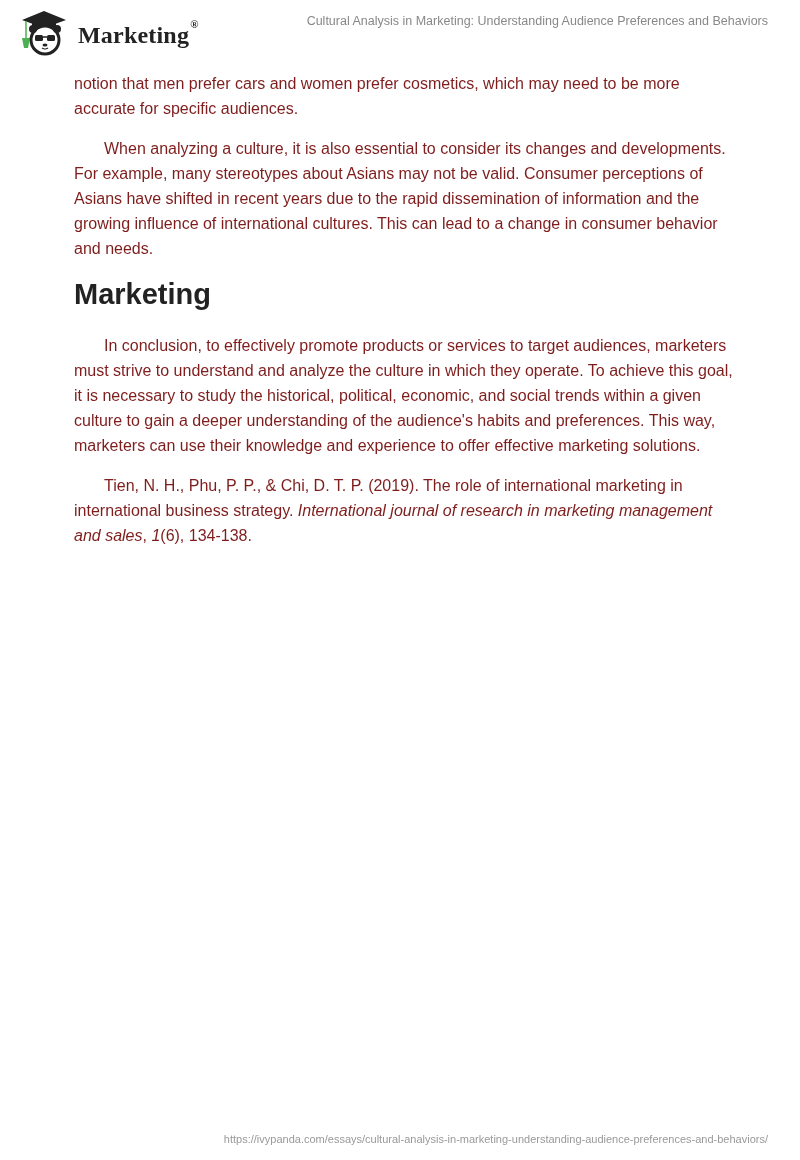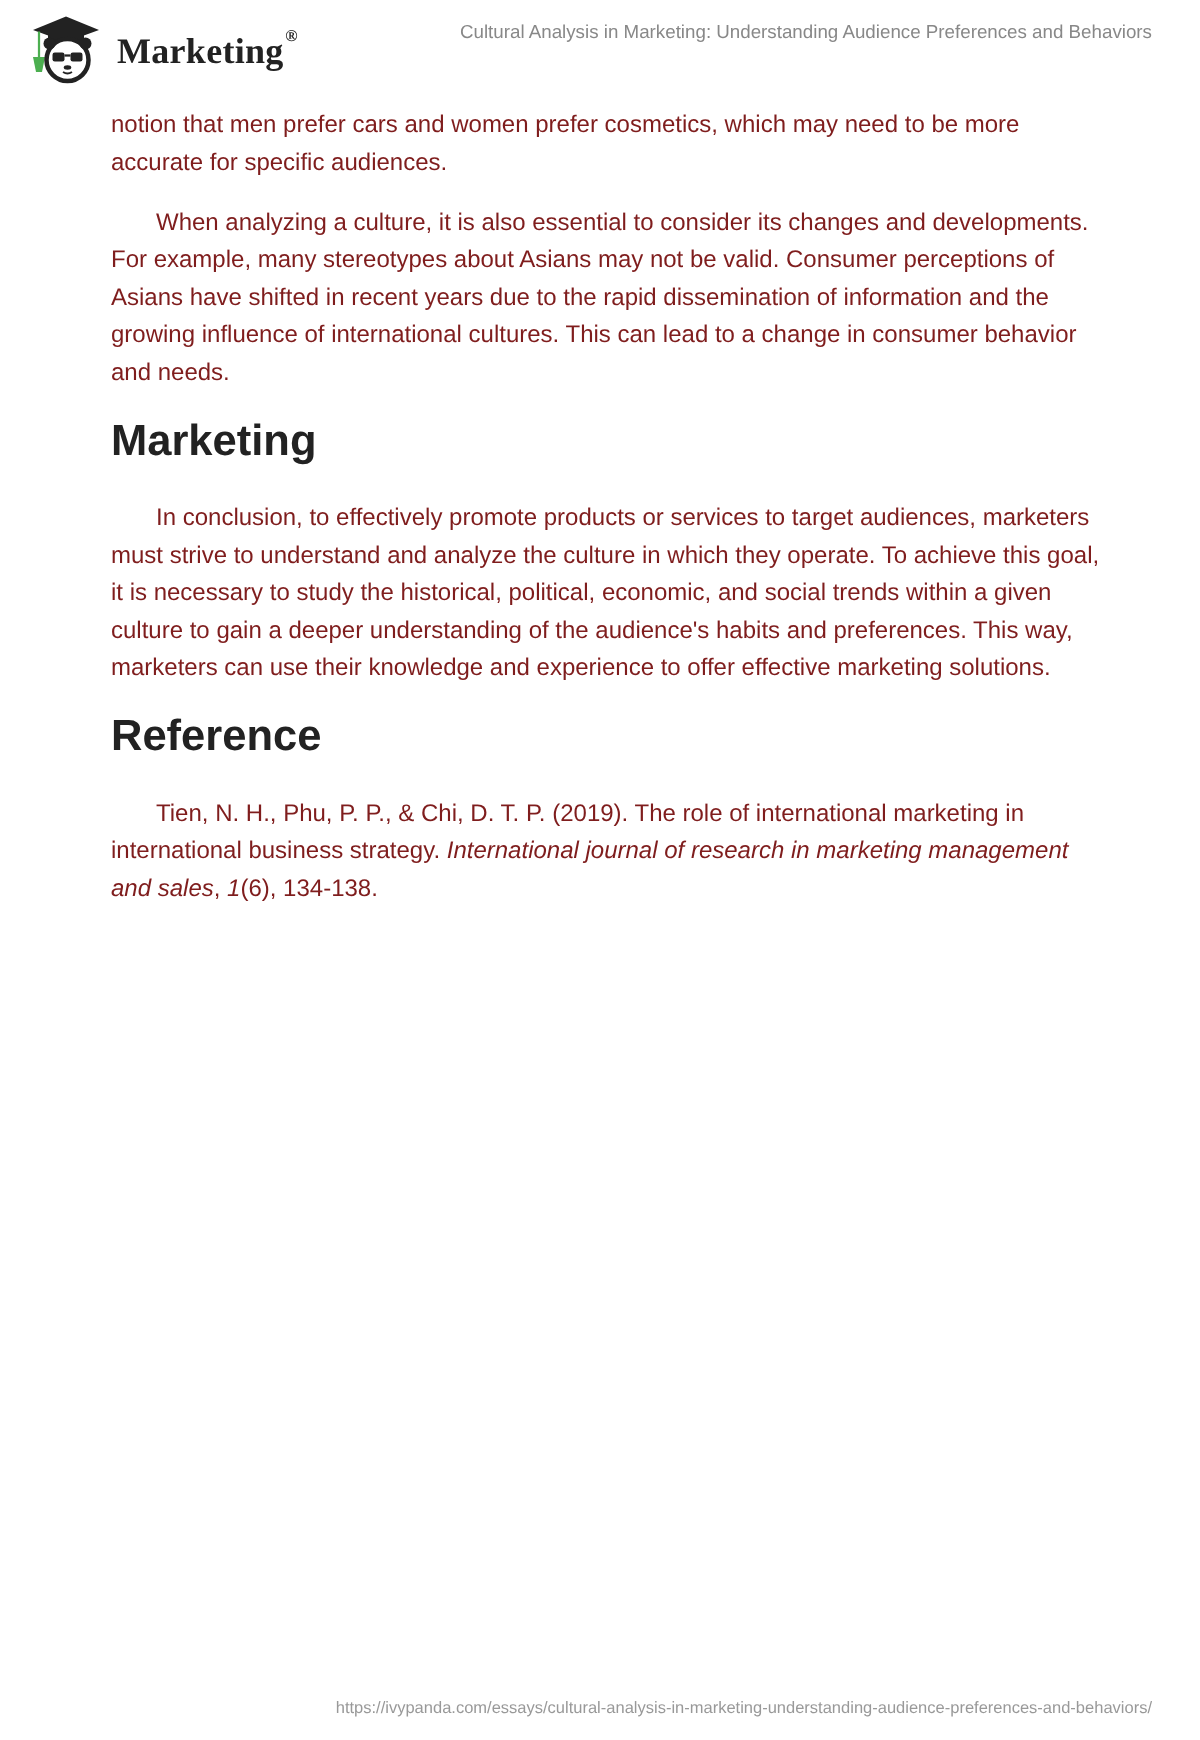--- a/index.html
+++ b/index.html
@@ -119,17 +119,16 @@
   <div class="doc-title">Cultural Analysis in Marketing: Understanding Audience Preferences and Behaviors</div>
 </header>
 
 <main class="content">
   <p class="para cont">notion that men prefer cars and women prefer cosmetics, which may need to be more accurate for specific audiences.</p>
   <p class="para indent">When analyzing a culture, it is also essential to consider its changes and developments. For example, many stereotypes about Asians may not be valid. Consumer perceptions of Asians have shifted in recent years due to the rapid dissemination of information and the growing influence of international cultures. This can lead to a change in consumer behavior and needs.</p>
 
   <h2 class="section">Marketing</h2>
   <p class="para indent">In conclusion, to effectively promote products or services to target audiences, marketers must strive to understand and analyze the culture in which they operate. To achieve this goal, it is necessary to study the historical, political, economic, and social trends within a given culture to gain a deeper understanding of the audience's habits and preferences. This way, marketers can use their knowledge and experience to offer effective marketing solutions.</p>
 
-  <h2 class="section">Reference</h2>
   <p class="para indent"><span>Tien, N. H., Phu, P. P., &amp; Chi, D. T. P. (2019). The role of international marketing in international business strategy. </span><em>International journal of research in marketing management and sales</em><span>, </span><em>1</em><span>(6), 134-138.</span></p>
 </main>
 
 <footer class="footer-url">https://ivypanda.com/essays/cultural-analysis-in-marketing-understanding-audience-preferences-and-behaviors/</footer>
 
 </body></html>

